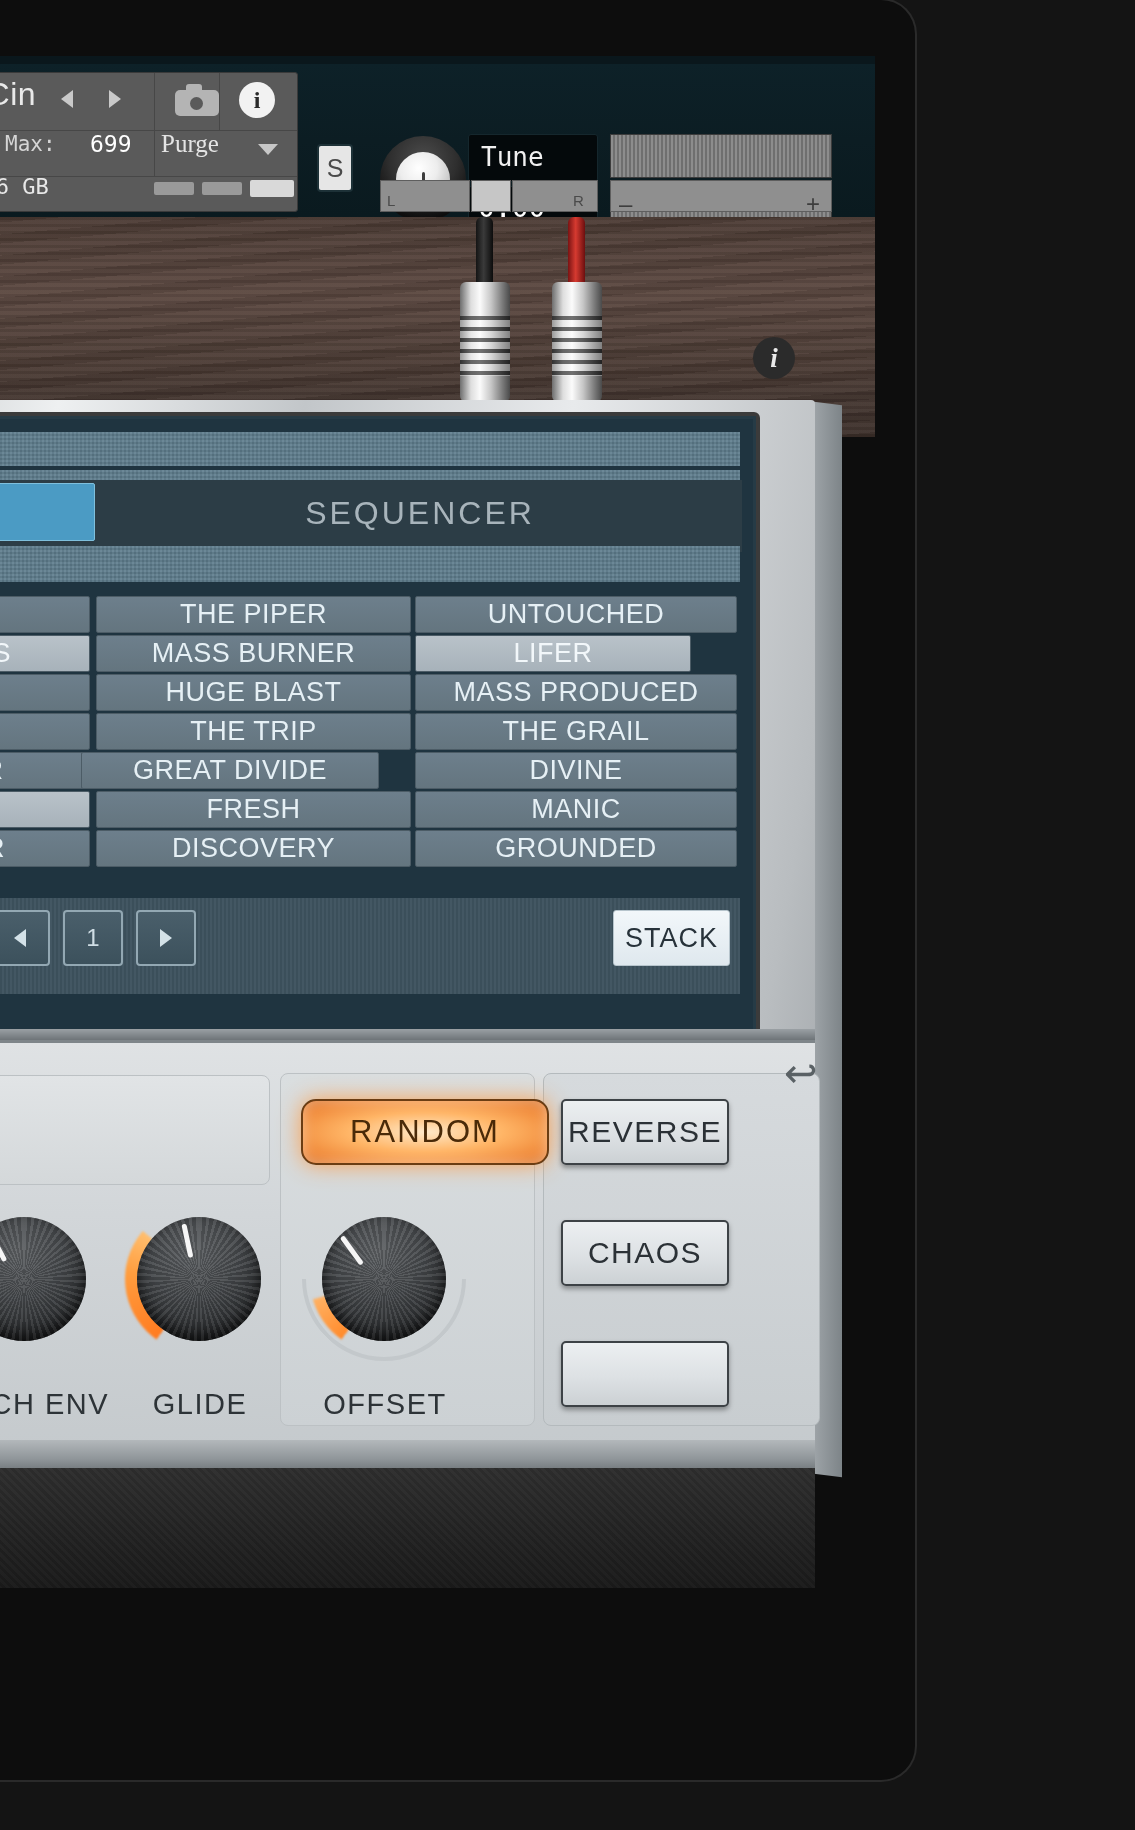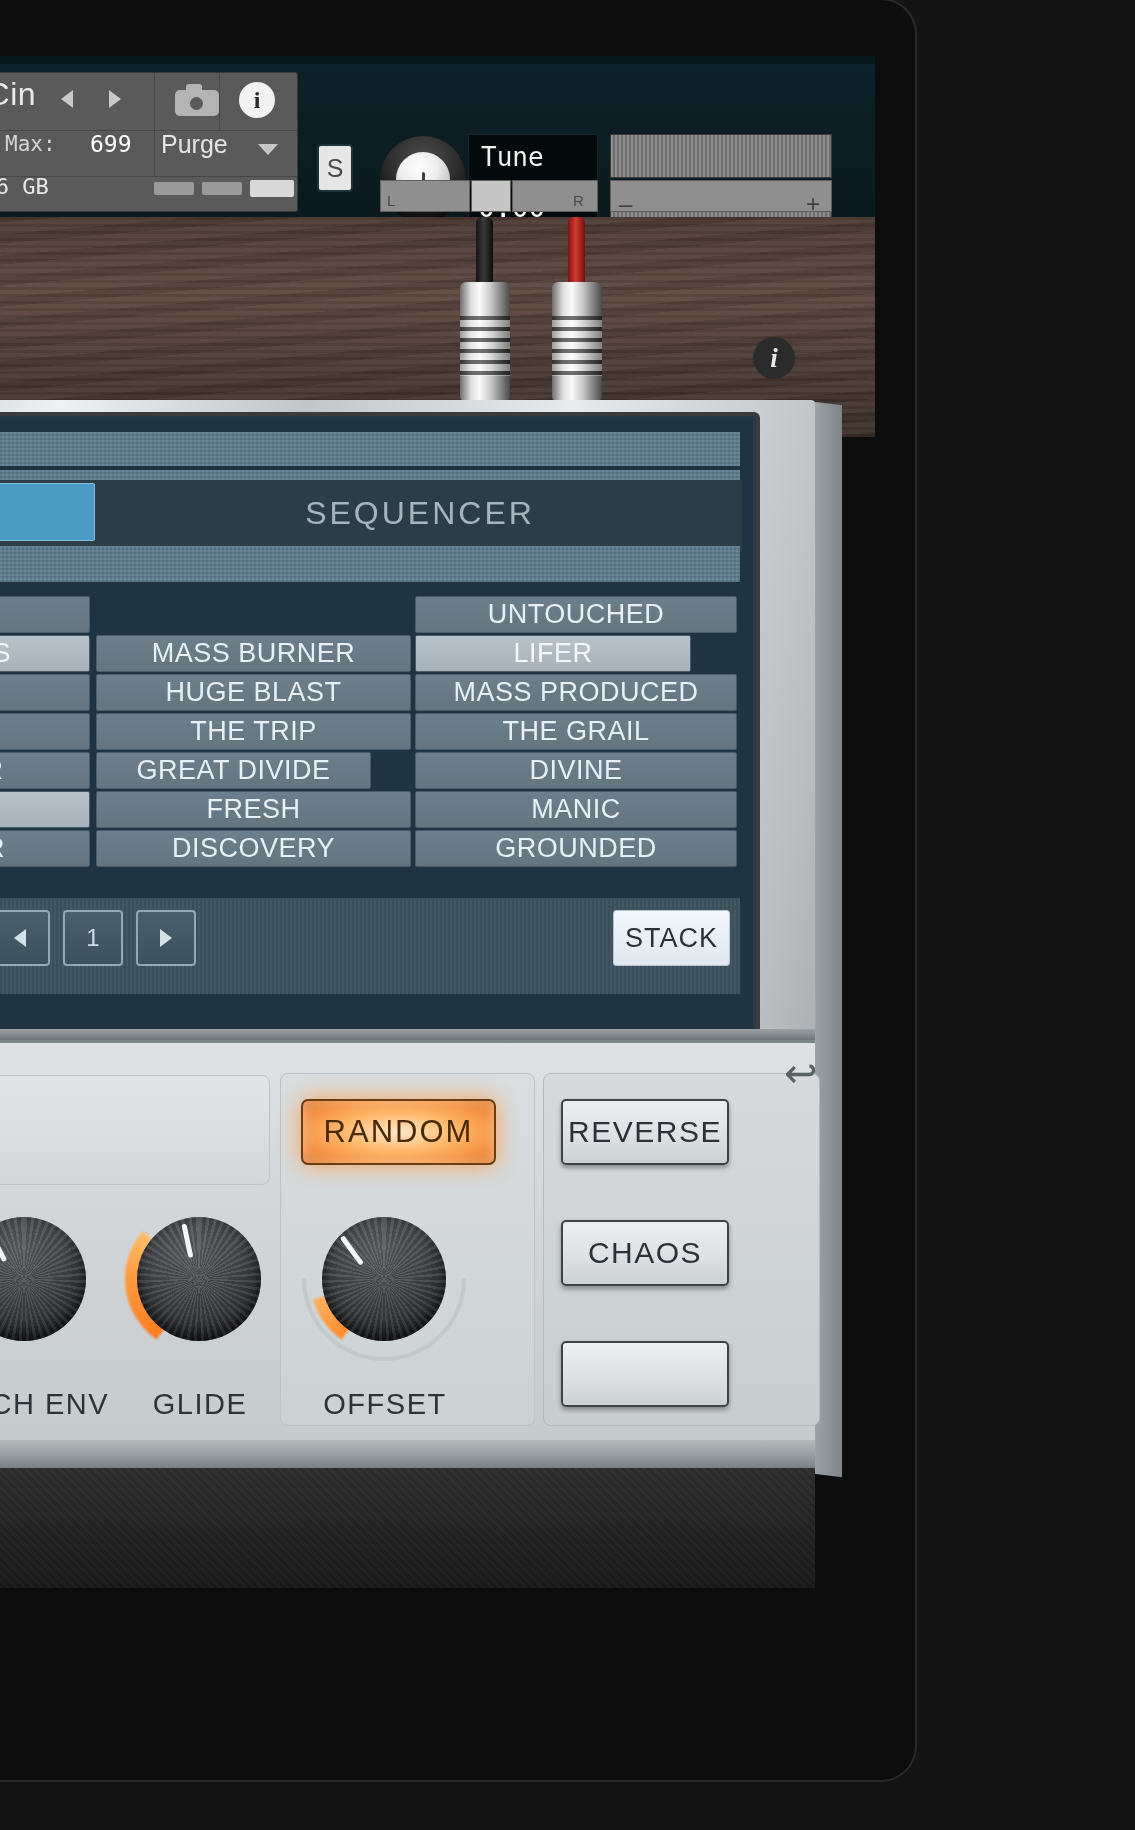--- a/index.html
+++ b/index.html
@@ -79,21 +79,21 @@
   .cam-bump { position:absolute; left:11px; top:0px; width:16px; height:8px; background:#b4b4b4; border-radius:3px 3px 0 0;}
   .cam-lens { position:absolute; left:15px; top:13px; width:13px; height:13px; border-radius:50%; background:#5a5a5a;}
 
   .i-circle {
     position:absolute; left:279px; top:18px; width:36px;height:36px;border-radius:50%;
     background:#f2f2f2; color:#2a2a2a; font-size:24px; font-weight:bold;
     display:flex;align-items:center;justify-content:center;
     font-family:"Liberation Serif", serif;
   }
 
-  .purge-label { position:absolute; left:201px; top:66px; font-size:25px; color:#e4e4e4; }
+  .purge-label { position:absolute; left:201px; top:66px; font-size:25px; color:#e4e4e4;font-family:Liberation Serif, serif; }
   .purge-caret { position:absolute; left:298px; top:80px; width:0;height:0;
      border-left:10px solid transparent;border-right:10px solid transparent;border-top:11px solid #c7c7c7;}
 
   .mini-bar { position:absolute; top:118px; height:13px; background:#9a9a9a; border-radius:2px;}
 
   
   .sm-btn {
     position:absolute; width:36px;height:48px; background:#e6e6e6;
     border:2px solid #1d3137; border-radius:4px;
     display:flex;align-items:center;justify-content:center;
@@ -268,22 +268,22 @@
     background:linear-gradient(180deg,#dadee0,#ccd1d4);
     border:1px solid #bcc1c4; border-radius:8px;
   }
   .right-group {
     position:absolute; left:583px; top:1073px; width:277px; height:353px;
     background:linear-gradient(180deg,#d6dadd,#c8cdd0);
     border:1px solid #b4babd; border-radius:8px;
   }
 
   .random-btn {
-    position:absolute; left:341px; top:1099px; width:195px; height:66px;
-    border-radius:7px;
+    position:absolute; left:341px; top:1099px; width:248px; height:66px;
+    border-radius:15px;
     background:radial-gradient(ellipse at 50% 50%, #ffe9c9 0%, #ffb566 45%, #f08a3a 80%, #d96f23 100%);
     border:2px solid #6b3d13;
     box-shadow:0 0 22px rgba(255,150,60,0.85), inset 0 0 14px rgba(255,255,255,0.45);
     display:flex;align-items:center;justify-content:center;
     color:#4a2a08; font-size:31px; letter-spacing:2px;
     font-family:"Liberation Sans", sans-serif;
   }
   .btn-plain {
     position:absolute; left:601px; width:168px; height:66px;
     background:linear-gradient(180deg,#eceff1 0%, #dde1e4 55%, #ccd1d4 100%);
@@ -451,24 +451,25 @@
     <div class="lcd-strip" style="left:-28px;top:546px;width:808px;height:36px;"></div>
 
     <div class="grid">
         <div class="cell col0" style="left: 0px; width: 160px; top: 0px;">SUS</div>
         <div class="cell sel col0" style="left: 0px; width: 160px; top: 39px;">ATICS</div>
         <div class="cell col0" style="left: 0px; width: 160px; top: 78px;">T</div>
         <div class="cell col0" style="left: 0px; width: 160px; top: 117px;">ES</div>
         <div class="cell col0" style="left: 0px; width: 160px; top: 156px;">TTER</div>
         <div class="cell sel col0" style="left: 0px; width: 160px; top: 195px;">H</div>
         <div class="cell col0" style="left: 0px; width: 160px; top: 234px;">AZER</div>
+        <div class="cell" style="left: 166px; width: 315px; top: 0px;">THE PIPER</div>
         <div class="cell" style="left: 166px; width: 315px; top: 39px;">MASS BURNER</div>
         <div class="cell" style="left: 166px; width: 315px; top: 78px;">HUGE BLAST</div>
         <div class="cell" style="left: 166px; width: 315px; top: 117px;">THE TRIP</div>
-        <div class="cell" style="left: 166px; width: 275px; top: 156px;">GREAT DIVIDE</div>
+        <div class="cell" style="left: 151px; width: 298px; top: 156px;">GREAT DIVIDE</div>
         <div class="cell" style="left: 166px; width: 315px; top: 195px;">FRESH</div>
         <div class="cell" style="left: 166px; width: 315px; top: 234px;">DISCOVERY</div>
         <div class="cell" style="left: 485px; width: 322px; top: 0px;">UNTOUCHED</div>
         <div class="cell sel" style="left: 485px; width: 276px; top: 39px;">LIFER</div>
         <div class="cell" style="left: 485px; width: 322px; top: 78px;">MASS PRODUCED</div>
         <div class="cell" style="left: 485px; width: 322px; top: 117px;">THE GRAIL</div>
         <div class="cell" style="left: 485px; width: 322px; top: 156px;">DIVINE</div>
         <div class="cell" style="left: 485px; width: 322px; top: 195px;">MANIC</div>
         <div class="cell" style="left: 485px; width: 322px; top: 234px;">GROUNDED</div>
       </div>

